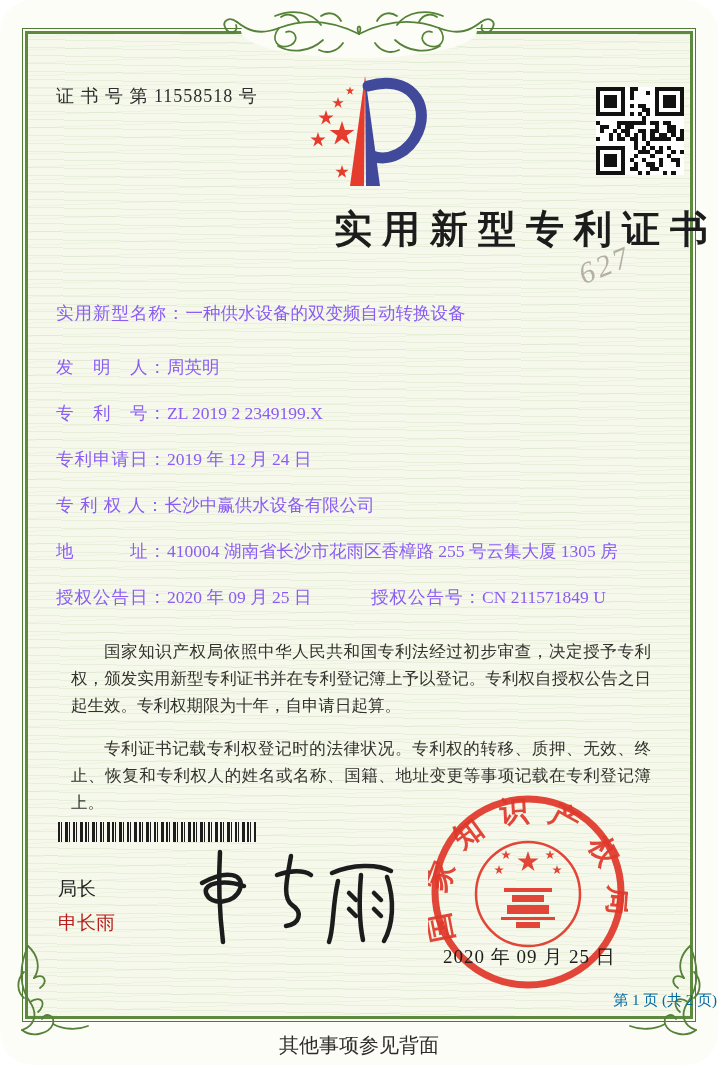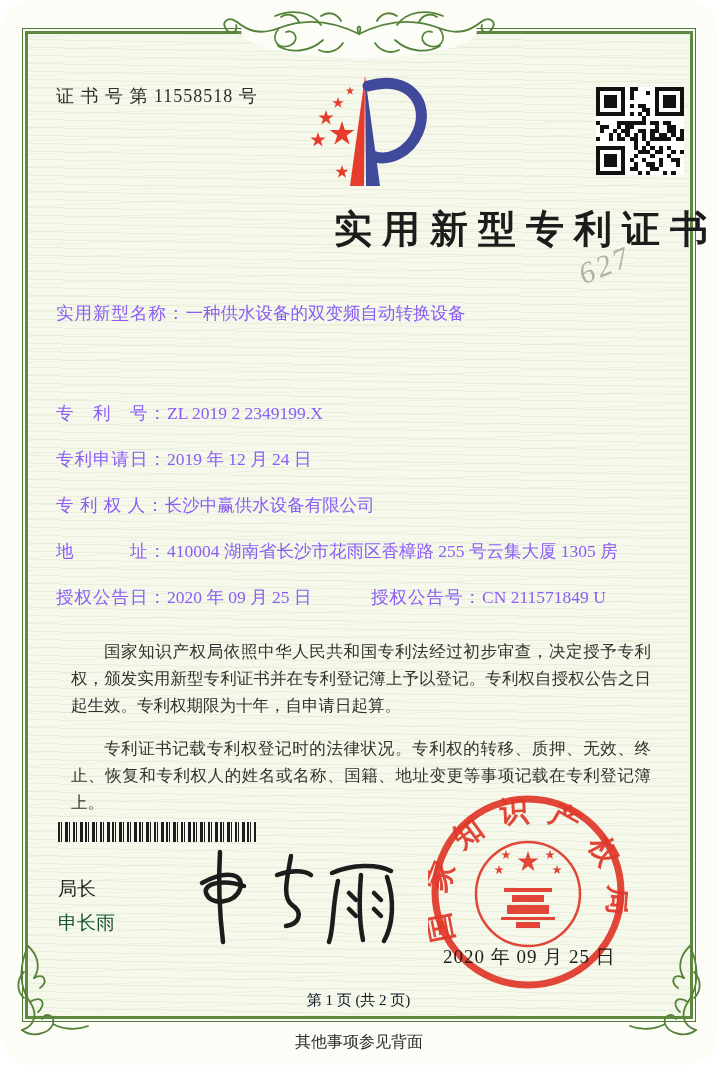--- a/index.html
+++ b/index.html
@@ -46,29 +46,29 @@
   .barcode{position:absolute;left:58px;top:822px;width:198px;height:20px;
     background:repeating-linear-gradient(90deg,
       #1d1d1d 0 2px,#f6f8ee 2px 3px,
       #1d1d1d 3px 4px,#f6f8ee 4px 7px,
       #1d1d1d 7px 10px,#f6f8ee 10px 11px,
       #1d1d1d 11px 12px,#f6f8ee 12px 15px,
       #1d1d1d 15px 17px,#f6f8ee 17px 18px,
       #1d1d1d 18px 19px,#f6f8ee 19px 22px,
       #1d1d1d 22px 25px,#f6f8ee 25px 27px);}
   .officer-title{position:absolute;left:58px;top:876px;font-size:19px;color:#222;}
-  .officer-name{position:absolute;left:58px;top:910px;font-size:19px;color:#14532d;}
+  .officer-name{position:absolute;left:58px;top:910px;font-size:19px;color:#b91c1c;}
   .signature{position:absolute;left:182px;top:843px;width:220px;height:104px;}
   .seal{position:absolute;left:428px;top:792px;width:200px;height:200px;}
   .seal-date{position:absolute;left:443px;top:944px;font-size:19px;color:#1e1e1e;
     letter-spacing:1px;white-space:nowrap;z-index:5;}
-  .page-number{position:absolute;left:0;top:991px;width:717px;text-align:center;
-    font-size:15px;color:#0f172a;z-index:5;}
+  .page-number{position:absolute;left:0;top:991px;width:717px;text-align:right;
+    font-size:15px;color:#0369a1;z-index:5;}
   .back-note{position:absolute;left:0;top:1032px;width:718px;text-align:center;
-    font-size:16px;color:#2e2c28;}
+    font-size:20px;color:#2e2c28;}
 </style>
 </head>
 <body>
 
 <div class="page">
 
   <div class="frame">
     <div class="frame-inner"></div>
   </div>
 
@@ -248,20 +248,21 @@
         <rect x="0" y="14" width="7" height="7" fill="#111"></rect>
         <rect x="1" y="15" width="5" height="5" fill="#fff"></rect>
         <rect x="2" y="16" width="3" height="3" fill="#111"></rect>
       </svg>
 
     <div class="title">实用新型专利证书</div>
 
     <div class="pencil">627</div>
 
     <div class="field f0"><span class="lab">实用新型名称：</span><span>一种供水设备的双变频自动转换设备</span></div>
+    <div class="field f1"><span class="lab">发　明　人：</span><span>周英明</span></div>
     <div class="field f2"><span class="lab">专　利　号：</span><span>ZL 2019 2 2349199.X</span></div>
     <div class="field f3"><span class="lab">专利申请日：</span><span>2019 年 12 月 24 日</span></div>
     <div class="field f4"><span class="lab">专 利 权 人：</span><span>长沙中赢供水设备有限公司</span></div>
     <div class="field f5"><span class="lab">地　　　址：</span><span>410004 湖南省长沙市花雨区香樟路 255 号云集大厦 1305 房</span></div>
 
     <div class="field grant">
       <span><span class="lab">授权公告日：</span><span>2020 年 09 月 25 日</span></span>
       <span class="second"><span class="lab">授权公告号：</span><span>CN 211571849 U</span></span>
     </div>
 

